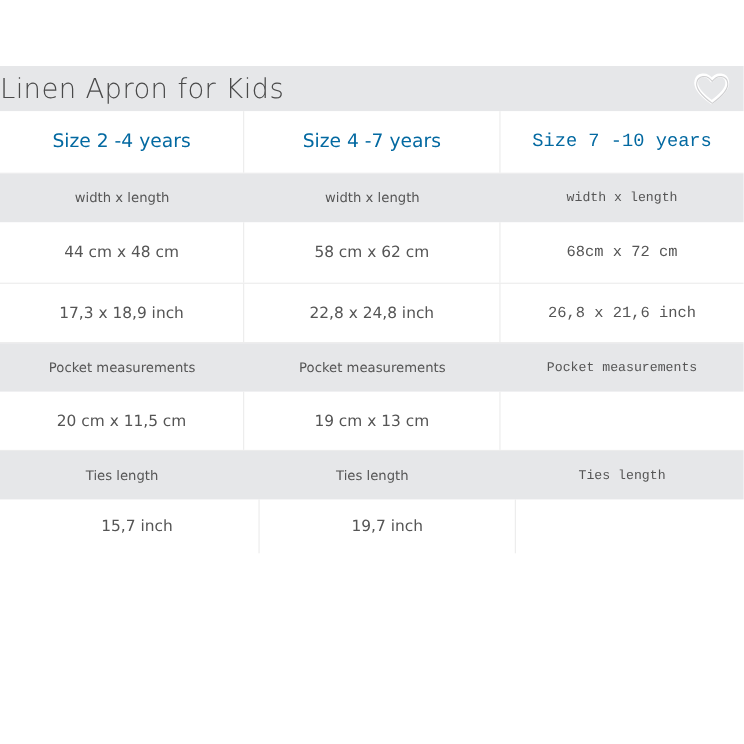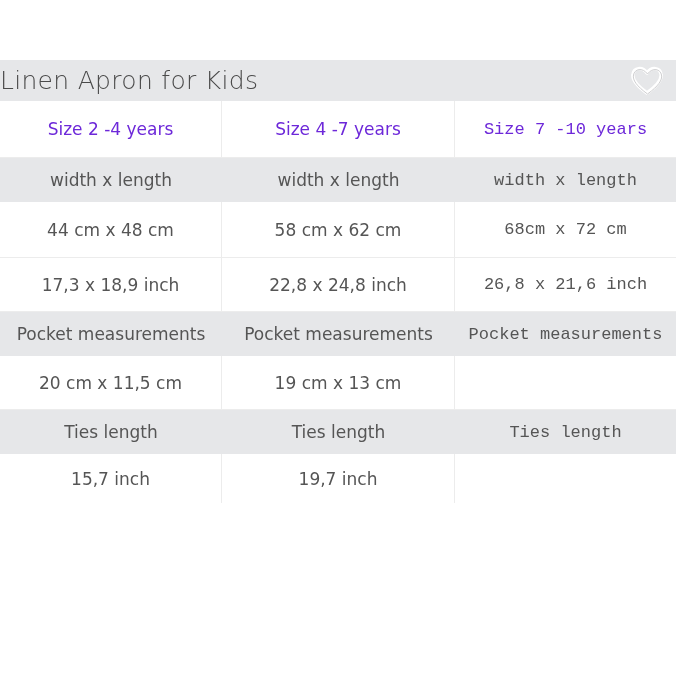--- a/index.html
+++ b/index.html
@@ -9,24 +9,24 @@
   .title-band { position:relative; height:41px; background:#e6e7e9; text-align:left;
                 font-size:25px; line-height:41px; color:#4a4a4a; font-weight:200; letter-spacing:0.3px; }
   .heart { position:absolute; right:12px; top:4px; width:34px; height:32px; }
   .row { display:flex; position:relative; }
   .row .cell { text-align:center; display:flex; align-items:center; justify-content:center; white-space:nowrap; }
   .c1 { width:222px; } .c2 { width:233px; } .c3 { width:221px;font-family:Liberation Mono, monospace; }
   .row.white .c1, .row.white .c2 { border-right:1px solid #ececec; }
   .row.white .c1 { width:221px; } .row.white .c2 { width:232px; }
   .row.white { border-bottom:1px solid #ececec; }
   .row.band { background:#e6e7e9; }
-  .size-row { height:56px; font-size:17px; color:#6d28d9; }
-  .band-row { height:44px; font-size:17px; color:#555; }
-  .val-row { font-size:17px; color:#555; }
-  .h56 { height:55px; } .h54 { height:53px; } .h49 { height:49px; border-bottom:none !important; }
+  .size-row { height:56px; font-size:17px; color:#0369a1; }
+  .band-row { height:44px; font-size:12px; color:#555; }
+  .val-row { font-size:14px; color:#555; }
+  .h56 { height:55px; } .h54 { height:53px; } .h49 { height:49px; border-bottom:none !important;padding-left:14px; }
 </style>
 </head>
 <body>
 
 <div class="chart">
   <div class="title-band">
     <span>Linen Apron for Kids</span>
     <svg class="heart" viewBox="0 0 34 32">
       <path d="M17 29 C 6 21, 2 15, 3 10 C 4 4, 12 2, 17 9 C 22 2, 30 4, 31 10 C 32 15, 28 21, 17 29 Z" fill="none" stroke="#ffffff" stroke-width="3.5" stroke-linejoin="round"></path>
       <path d="M17 29 C 6 21, 2 15, 3 10 C 4 4, 12 2, 17 9 C 22 2, 30 4, 31 10 C 32 15, 28 21, 17 29 Z" fill="none" stroke="#cfcfd1" stroke-width="1" stroke-linejoin="round" transform="translate(0.5,1)"></path>

